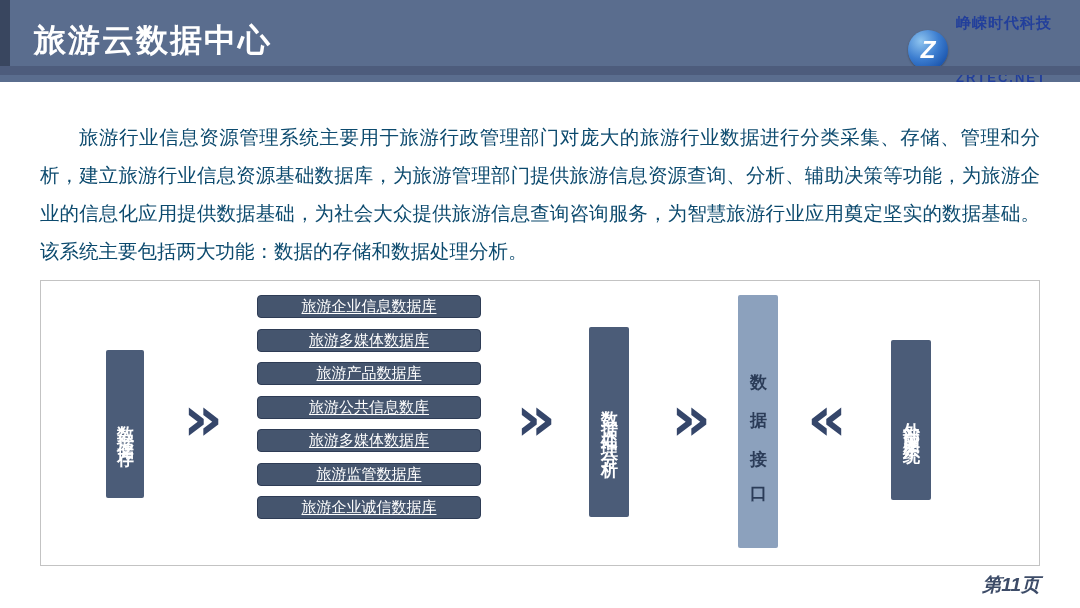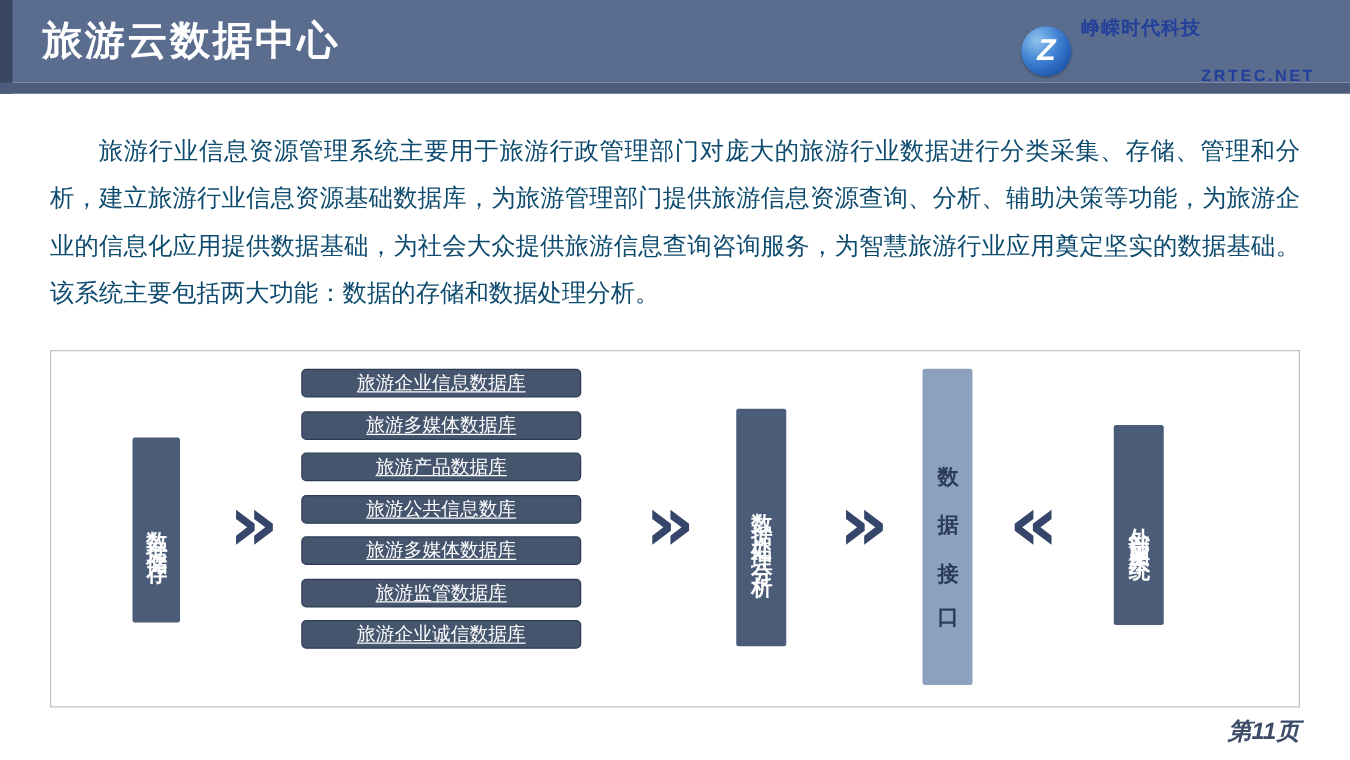--- a/index.html
+++ b/index.html
@@ -8,21 +8,21 @@
     font-family: "Liberation Sans", "DejaVu Sans", sans-serif;
     background: #ffffff;
     position: relative;
     overflow: hidden;
   }
 
   
   .header {
     position: relative;
     width: 1080px;
-    height: 66px;
+    height: 82px;
     background: #5a6d8e;
     display: flex;
     align-items: center;
   }
   .header-band {
     position: absolute;
     left: 0; top: 66px;
     width: 1080px; height: 9px;
     background: #4d5c7c;
   }
@@ -53,21 +53,21 @@
     background: radial-gradient(circle at 32% 28%, #8ec4ef 0%, #3d7ed0 45%, #1b55ad 80%, #123f8a 100%);
     display: flex;
     align-items: center;
     justify-content: center;
     color: #ffffff;
     font-weight: bold;
     font-size: 24px;
     font-style: italic;
     box-shadow: 0 1px 2px rgba(0,0,0,0.35);
   }
-  .logo-text { display: flex; flex-direction: row; line-height: 1.15; }
+  .logo-text { display: flex; flex-direction: column; line-height: 1.15; }
   .logo-company { color: #223f9b; font-size: 15px; font-weight: bold; letter-spacing: 1px; }
   .logo-domain { color: #223f9b; font-size: 13px; font-weight: bold; letter-spacing: 2px; margin-top: 40px; }
 
   
   .intro {
     margin: 36px 40px 0 40px;
     width: 1000px;
     color: #0c4a6e;
     font-size: 19.5px;
     line-height: 38px;
@@ -111,21 +111,21 @@
     transform: translate(-50%, -50%);
     font-family: "DejaVu Sans", sans-serif;
   }
   .arrow-1 { left: 162px; top: 138px; }
   .arrow-2 { left: 495px; top: 138px; }
   .arrow-3 { left: 650px; top: 138px; }
   .arrow-4 { left: 786px; top: 138px; }
 
   .db-list {
     position: absolute;
-    left: 200px; top: 14px;
+    left: 216px; top: 14px;
     width: 224px;
     display: flex;
     flex-direction: column;
     gap: 10.5px;
   }
   .db-pill {
     height: 23px;
     background: #45556e;
     border: 1px solid #2e3c55;
     border-radius: 4px;

